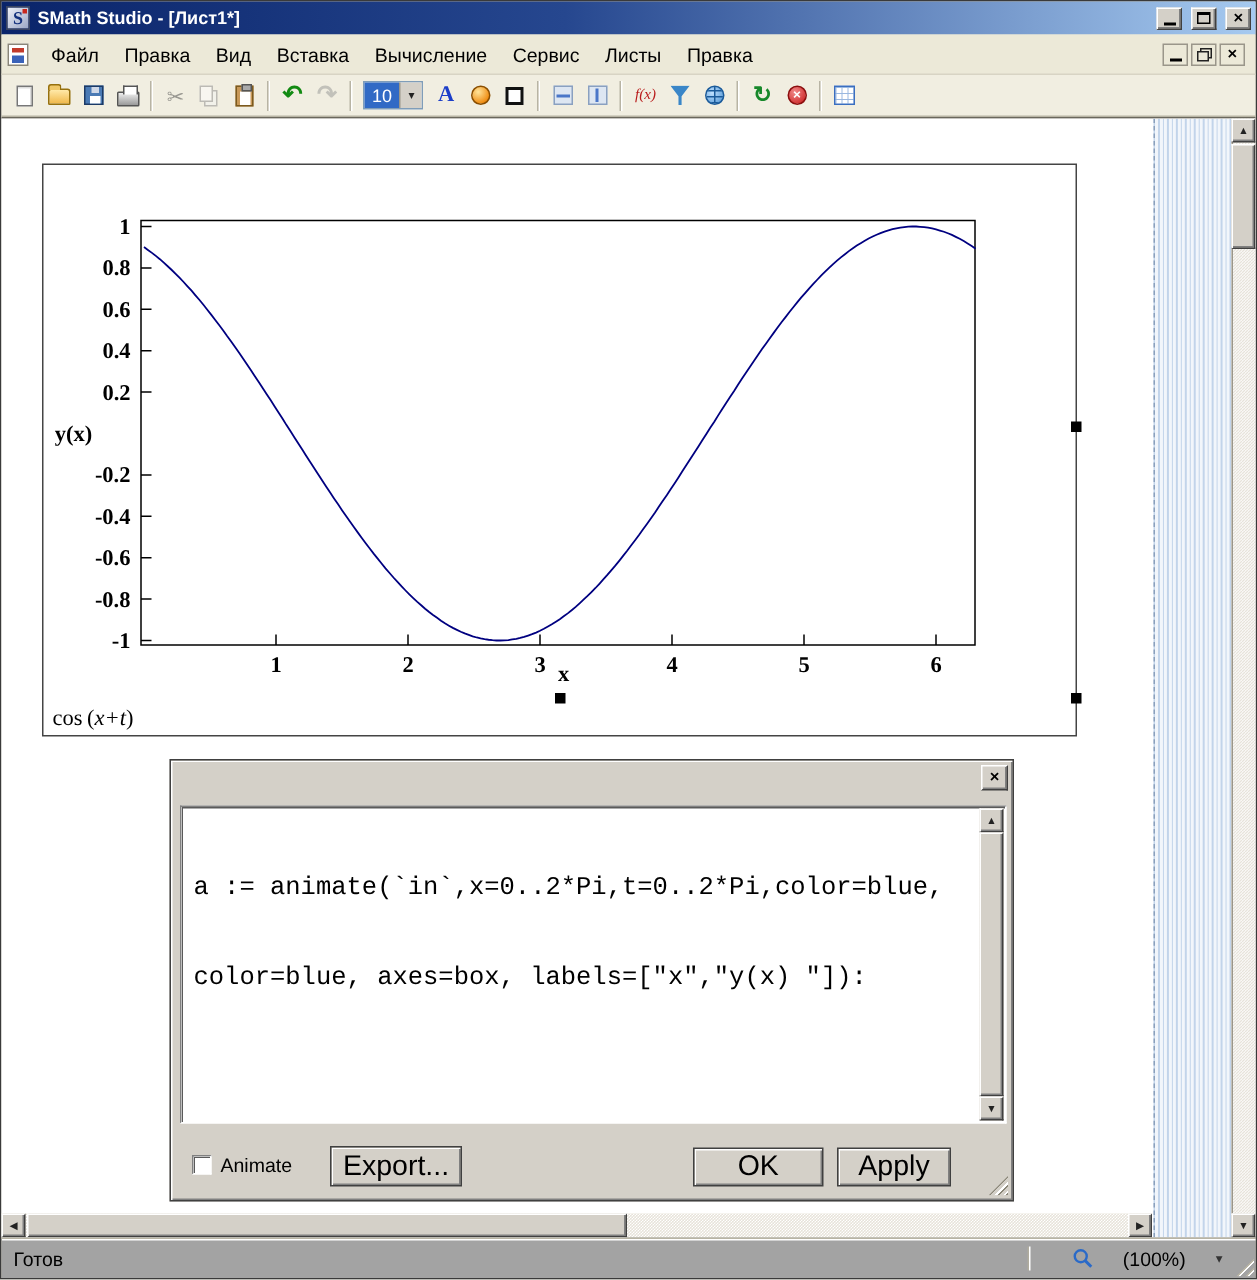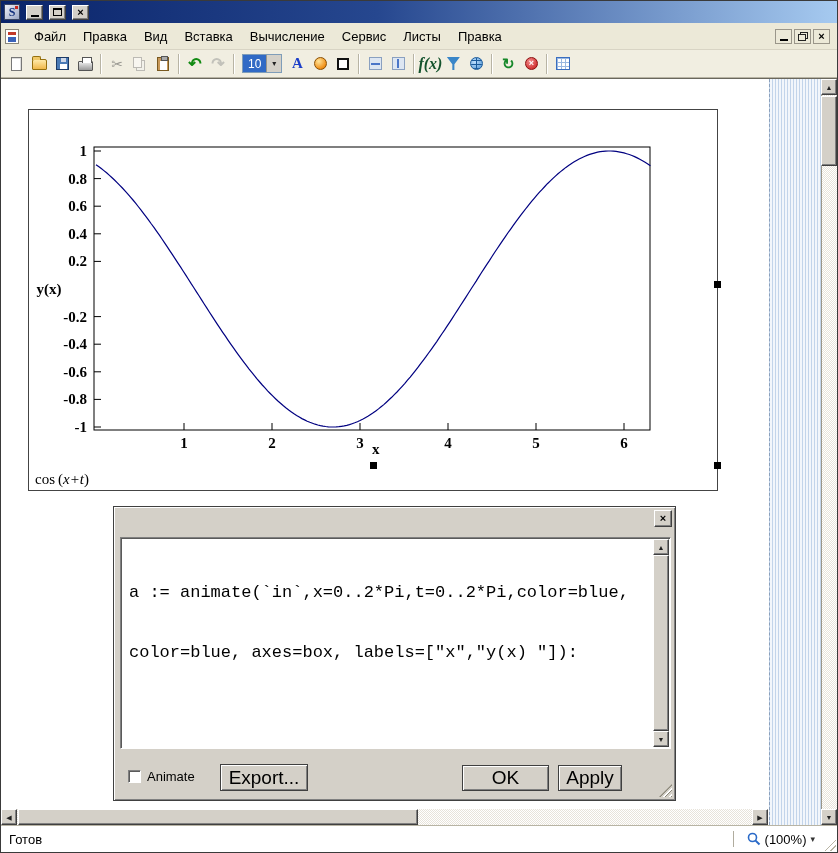--- a/index.html
+++ b/index.html
@@ -51,21 +51,21 @@
   .i-paste::before{content:"";position:absolute;left:2px;top:3px;width:7px;height:9px;background:#fff}
   .i-paste::after{content:"";position:absolute;left:3px;top:-2px;width:5px;height:3px;background:#aaa;border:1px solid #555}
   .fontsize{display:flex;align-items:stretch;height:19px;margin:0 3px;border:1px solid #7f9db9;background:#fff}
   .fs-val{background:#316ac5;color:#fff;font-size:12px;padding:2px 5px;line-height:1.2;min-width:20px;text-align:center}
   .fs-arrow{width:15px;background:#d4d0c8;border-left:1px solid #9a968a;display:flex;align-items:center;justify-content:center;font-size:8px;color:#222}
   .i-A{color:#1c3ec8;font-weight:bold;font-size:15px;font-family:"Liberation Serif",serif;line-height:1}
   .i-ball{width:13px;height:13px;border-radius:50%;background:radial-gradient(circle at 35% 30%,#ffe49a,#f09018 70%,#b85e00);border:1px solid #8a4e00}
   .i-border{width:12px;height:12px;border:2px solid #111;background:#fff}
   .i-alignh{width:13px;height:13px;background:#dde6f2;border:1px solid #8aa0c0;background-image:linear-gradient(#4a76c8,#4a76c8);background-size:9px 2px;background-position:center;background-repeat:no-repeat}
   .i-alignv{width:13px;height:13px;background:#dde6f2;border:1px solid #8aa0c0;background-image:linear-gradient(#4a76c8,#4a76c8);background-size:2px 9px;background-position:center;background-repeat:no-repeat}
-  .i-fx{font-style:italic;font-family:"Liberation Serif",serif;font-size:16px;font-weight:bold;color:#14532d;line-height:1}
+  .i-fx{font-style:italic;font-family:"Liberation Serif",serif;font-size:10px;font-weight:normal;color:#b91c1c;line-height:1}
   .i-funnel{width:13px;height:13px;background:#3a86c8;clip-path:polygon(0 0,100% 0,58% 55%,58% 100%,42% 100%,42% 55%)}
   .i-globe{width:13px;height:13px;border-radius:50%;border:1px solid #1a5a9a;background:radial-gradient(circle at 35% 35%,#bfe0ff,#4a90d0);position:relative;overflow:hidden}
   .i-globe::before{content:"";position:absolute;left:50%;top:0;width:1px;height:100%;background:#1a5a9a}
   .i-globe::after{content:"";position:absolute;top:50%;left:0;height:1px;width:100%;background:#1a5a9a;box-shadow:0 -4px 0 #1a5a9a,0 4px 0 #1a5a9a}
   .i-stop{width:13px;height:13px;border-radius:50%;background:radial-gradient(circle at 35% 30%,#f08a8a,#c81616);color:#fff;font-size:9px;font-weight:bold;display:flex;align-items:center;justify-content:center;border:1px solid #8a0e0e;line-height:1}
   .i-table{width:14px;height:13px;border:1px solid #3a6ec0;background-color:#fff;background-image:linear-gradient(#9ab8e0 1px,transparent 1px),linear-gradient(90deg,#9ab8e0 1px,transparent 1px);background-size:4px 4px}
 
   
   .main{position:relative;flex:1;border-top:1px solid #6a675c;background:#fff;overflow:hidden}
   .sheet{position:absolute;left:0;top:0;right:16px;bottom:0;background:#fff;overflow:hidden}
@@ -91,47 +91,48 @@
   .code-line{min-height:20px}
   .script-scroll{position:absolute;right:1px;top:1px;bottom:1px;width:16px}
   .stipple{background-color:#e7e3da;background-image:linear-gradient(45deg,#fff 25%,transparent 25%,transparent 75%,#fff 75%),linear-gradient(45deg,#fff 25%,transparent 25%,transparent 75%,#fff 75%);background-size:2px 2px;background-position:0 0,1px 1px}
   .sb-btn{position:absolute;width:16px;height:16px;background:#d4d0c8;border:1px solid;border-color:#fff #404040 #404040 #fff;box-shadow:inset -1px -1px 0 #808080;display:flex;align-items:center;justify-content:center;font-size:7px;color:#222;line-height:1}
   .sb-thumb{position:absolute;background:#d4d0c8;border:1px solid;border-color:#fff #404040 #404040 #fff;box-shadow:inset -1px -1px 0 #808080}
   .cbx{position:absolute;left:14px;top:263px;width:13px;height:13px;background:#fff;border:1px solid;border-color:#808080 #fff #fff #808080;box-shadow:inset 1px 1px 0 #5a5a5a}
   .cbx-label{position:absolute;left:33px;top:262px;font-size:13px}
   .btn{position:absolute;height:27px;width:88px;background:#d4d0c8;border:1px solid #404040;box-shadow:inset 1px 1px 0 #fff,inset -1px -1px 0 #808080;font-size:19px;display:flex;align-items:center;justify-content:center;font-family:"Liberation Sans",sans-serif}
   .btn-export{left:106px;top:257px}
   .btn-ok{left:348px;top:258px;width:87px;height:26px}
-  .btn-apply{left:444px;top:258px;width:64px;height:26px}
+  .btn-apply{left:444px;top:258px;width:76px;height:26px}
   .dlg-grip{position:absolute;right:3px;bottom:3px;width:13px;height:13px;background:repeating-linear-gradient(135deg,#fff 0 1px,#8a8678 1px 2px,transparent 2px 4px);clip-path:polygon(100% 0,100% 100%,0 100%)}
 
   
   .hscroll{position:absolute;left:0;bottom:0;height:16px;width:calc(100% - 53px)}
   .hs-left{left:0;top:0}
   .hs-right{right:0;top:0}
   .hs-thumb{left:17px;top:0;width:400px;height:16px}
   .vscroll{position:absolute;right:0;top:0;bottom:0;width:16px;border-left:1px solid #9a968a}
   .vs-up{top:0;left:-1px}
   .vs-down{bottom:0;left:-1px}
   .vs-thumb{top:17px;left:-1px;width:16px;height:70px}
 
   
-  .statusbar{height:27px;background:#ffffff;border-top:1px solid #b8b4a4;box-shadow:inset 0 1px 0 #fff;display:flex;align-items:center;padding:12px 8px;font-size:13px;flex:0 0 auto;position:relative}
-  .zoomarea{margin-left:auto;display:flex;align-items:center;gap:4px;padding-right:14px}
+  .statusbar{height:27px;background:#a3a3a3;border-top:1px solid #b8b4a4;box-shadow:inset 0 1px 0 #fff;display:flex;align-items:center;padding:12px 8px;font-size:13px;flex:0 0 auto;position:relative}
+  .zoomarea{margin-left:auto;display:flex;align-items:center;gap:20px;padding-right:14px}
   .ssep{width:2px;height:16px;border-left:1px solid #b0ac9e;border-right:1px solid #fff;margin-right:8px}
   .zarrow{font-size:9px;color:#333}
   .sgrip{position:absolute;right:1px;bottom:1px;width:13px;height:13px;background:repeating-linear-gradient(135deg,transparent 0 2px,#b8b4a4 2px 3px,#fff 3px 4px);clip-path:polygon(100% 0,100% 100%,0 100%)}
 </style>
 </head>
 <body>
 
 <div class="window">
 
   <div class="titlebar">
     <span class="app-icon">S</span>
+    <span class="title-text">SMath Studio - [Лист1*]</span>
     <span class="tb-btn">
         <span class="i-min"></span>
       </span>
     <span class="tb-btn">
         <span class="i-max"></span>
       </span>
     <span class="tb-btn">
         <span class="x-glyph">×</span>
       </span>
   </div>

